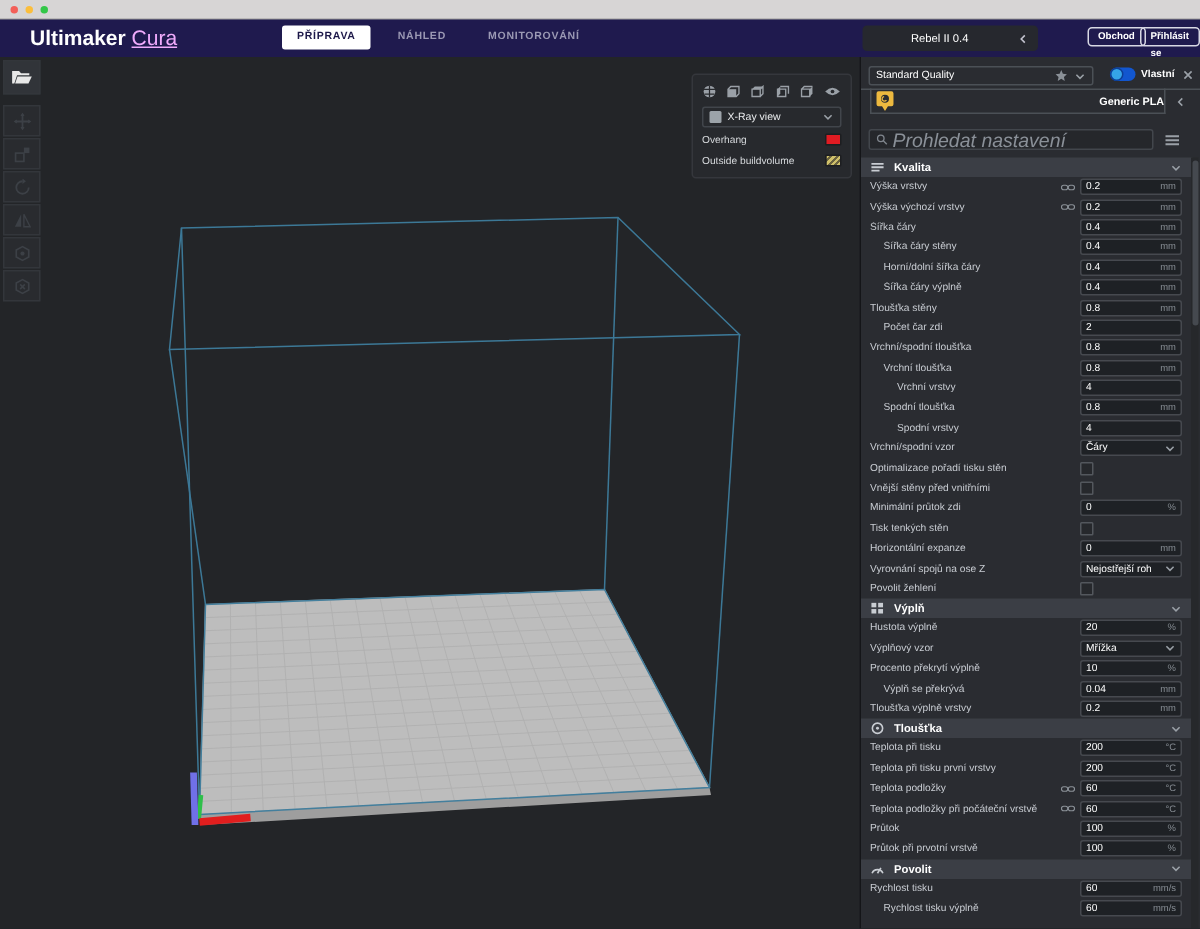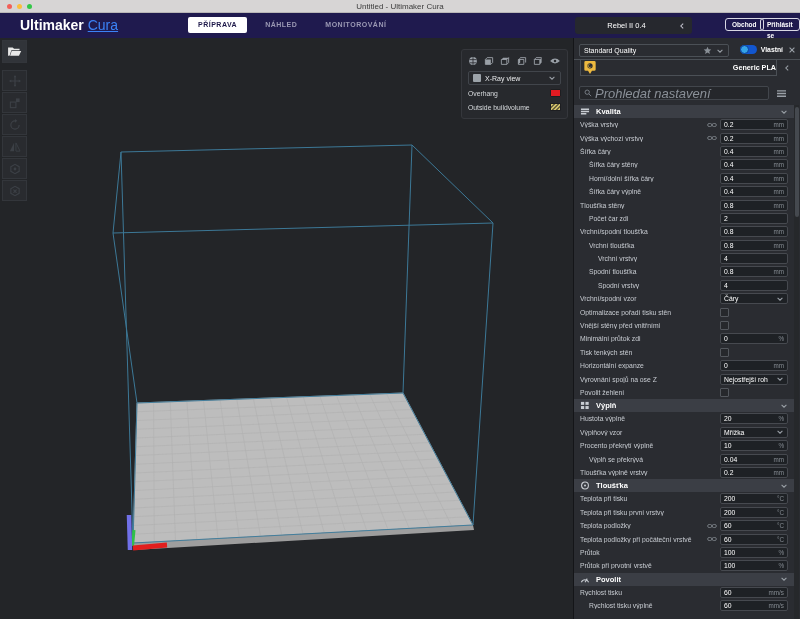--- a/index.html
+++ b/index.html
@@ -11,21 +11,21 @@
   .titlebar { position:absolute; left:0; top:0; width:800px; height:13px; background:#d7d5d5;
     border-bottom:1px solid #b9b7b7; display:flex; align-items:center; }
   .lights { position:absolute; left:7px; top:4px; display:flex; gap:5px; }
   .light { width:5px; height:5px; border-radius:50%; }
   .light.red{ background:#f35f58; } .light.yellow{ background:#fbbe3c; } .light.green{ background:#33c748; }
   .win-title { width:100%; text-align:center; font-size:8px; color:#3c3c3c; }
 
   
   .appheader { position:absolute; left:0; top:13px; width:800px; height:25px; background:#1f1a4e; }
   .logo { position:absolute; left:20px; top:0; height:25px; line-height:25px; font-size:14px; color:#fff; }
-  .logo b { font-weight:700; } .logo span { font-weight:400; color:#3b82f6;text-decoration:underline; }
+  .logo b { font-weight:700; } .logo span { font-weight:400; color:#f0abfc;text-decoration:underline; }
   .tabs { position:absolute; left:188px; top:3px; height:17px; display:flex; align-items:center; }
   .tab { font-size:7px; font-weight:700; letter-spacing:.5px; color:#9b99b4; padding:0 10px; height:16px;
     line-height:16px; border-radius:2px; }
   .tab.active { background:#ffffff; color:#1d1849; }
   .tab + .tab { margin-left:8px; }
   .machine-select { position:absolute; left:575px; top:4px; width:117px; height:17px; background:#26282e;
     border-radius:3px; display:flex; align-items:center; color:#fff; font-size:7.5px; }
   .machine-select .mname { flex:1; text-align:center; }
   .machine-select .chev { margin-right:6px; color:#c3c3cf; display:flex; }
   .hdr-btn { position:absolute; top:5px; height:13px; line-height:11px; border:1px solid #d8d8e4; border-radius:3px;
@@ -111,21 +111,20 @@
 <body>
 
 <div class="stage">
 
   <div class="titlebar">
     <div class="lights">
       <span class="light red"></span>
       <span class="light yellow"></span>
       <span class="light green"></span>
     </div>
-    <div class="win-title">Untitled - Ultimaker Cura</div>
   </div>
 
   <div class="appheader">
     <div class="logo"><b>Ultimaker</b>&nbsp;<span>Cura</span></div>
     <div class="tabs">
       <span class="tab active">PŘÍPRAVA</span>
       <span class="tab">NÁHLED</span>
       <span class="tab">MONITOROVÁNÍ</span>
     </div>
     <div class="machine-select">

